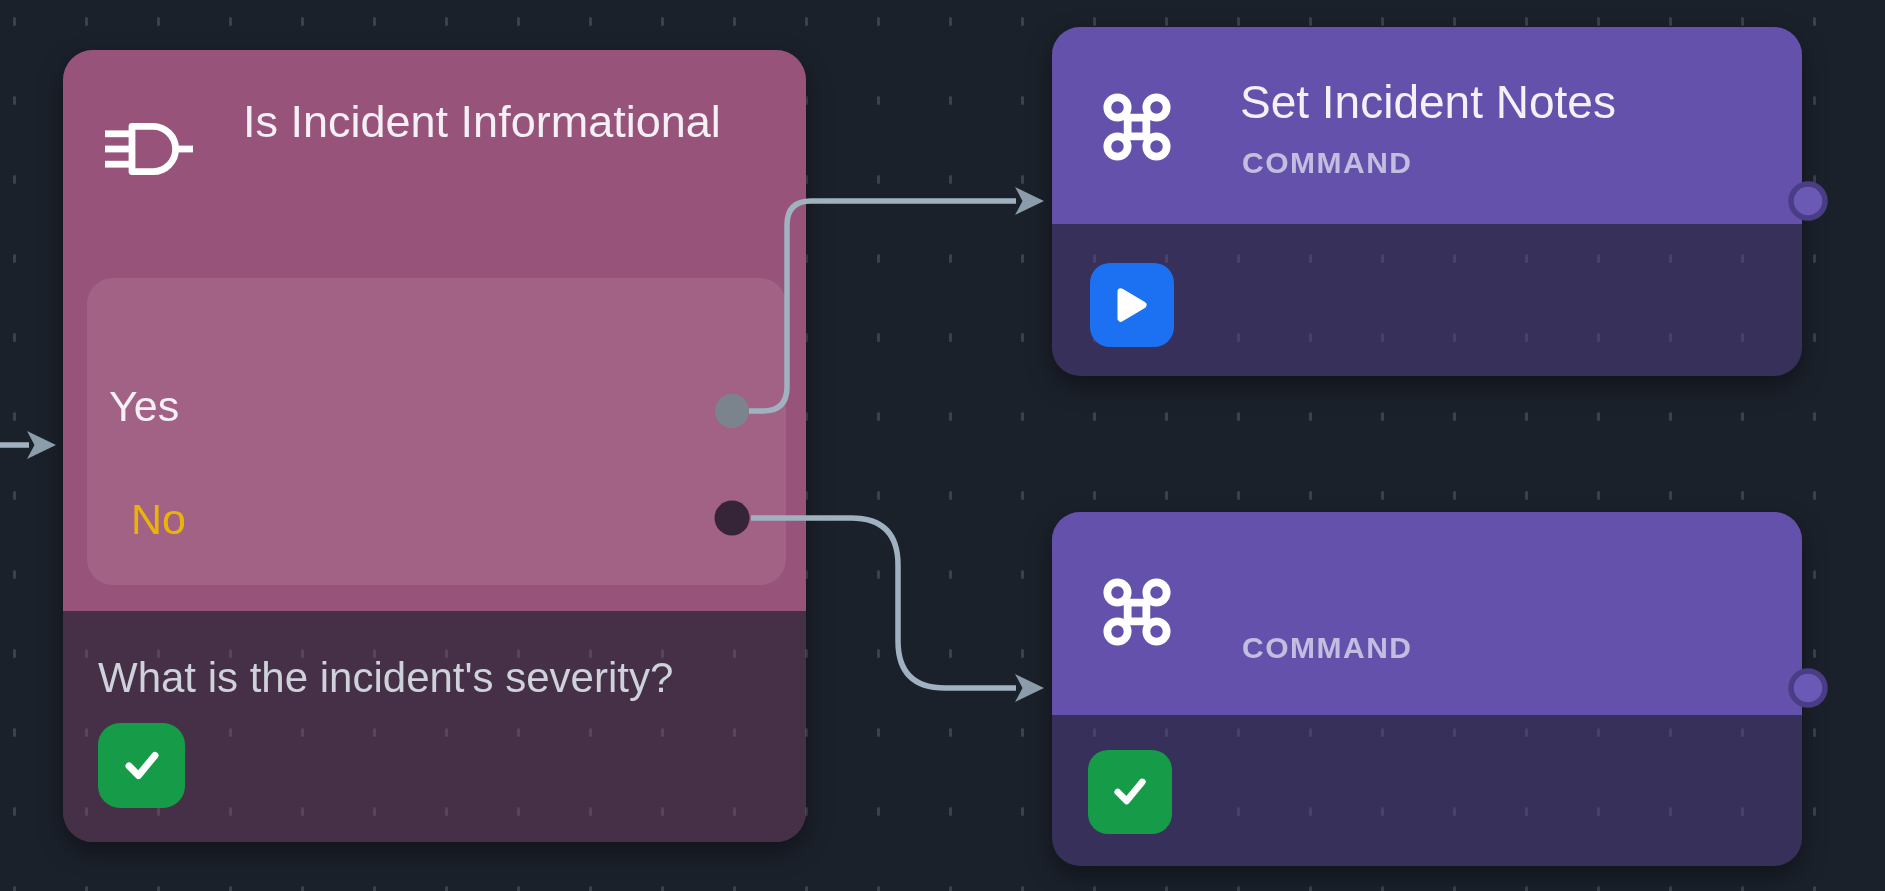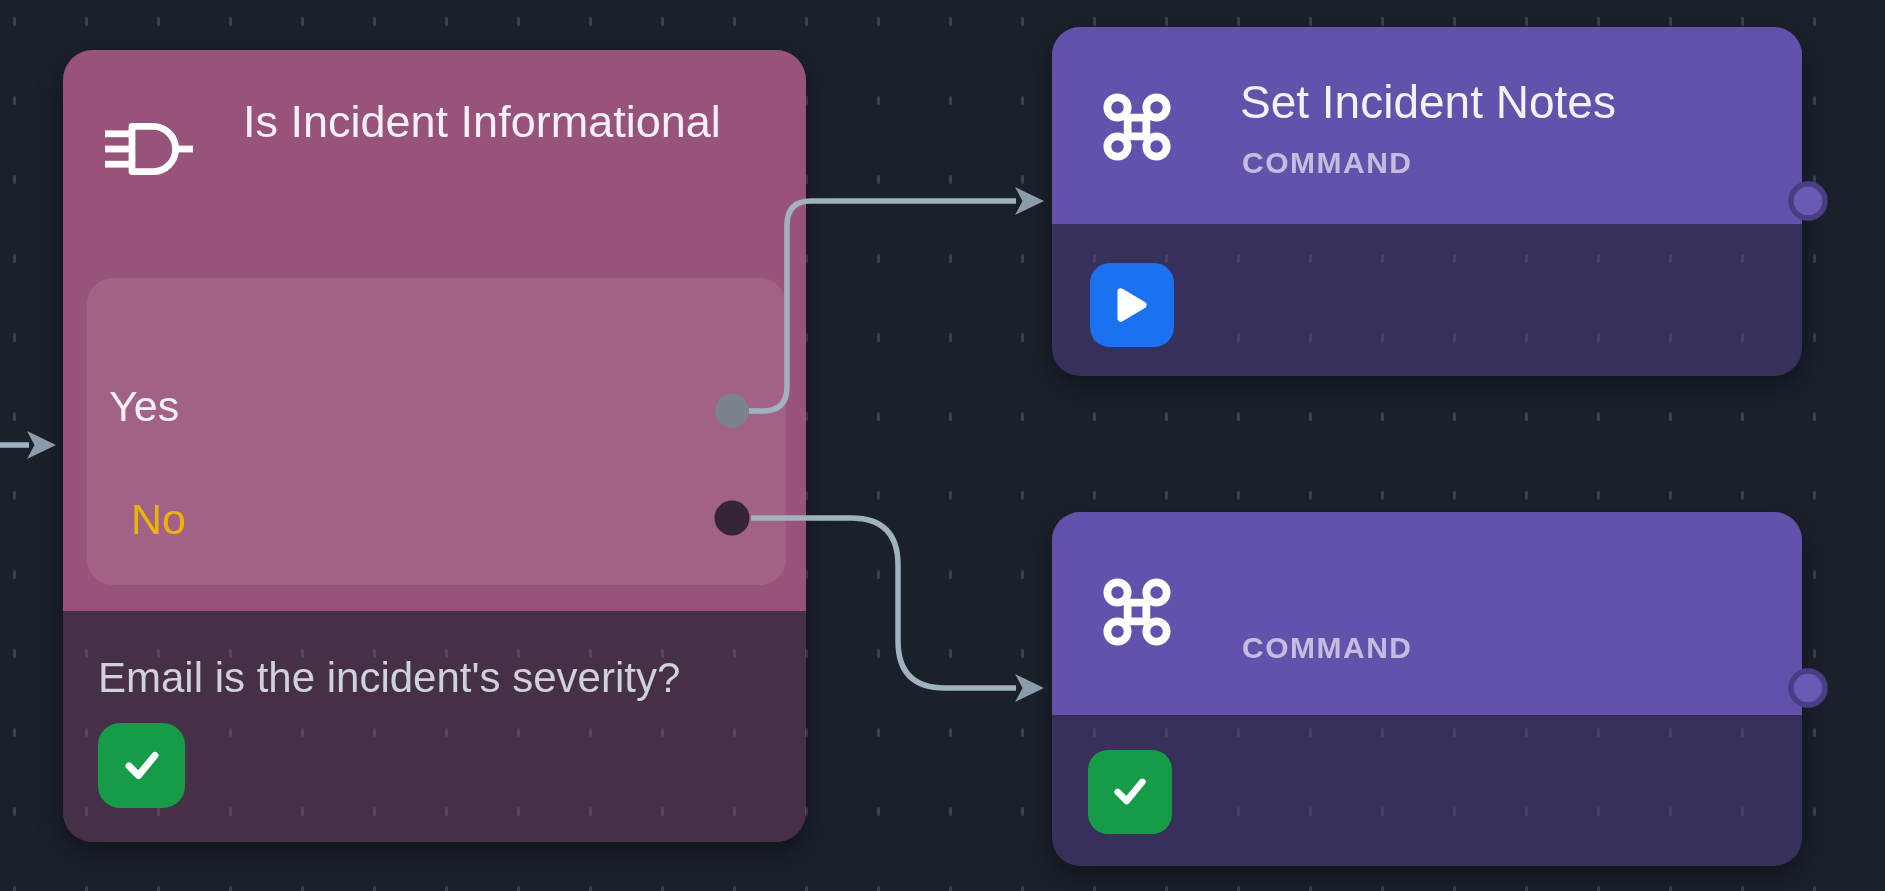--- a/index.html
+++ b/index.html
@@ -420,21 +420,21 @@
       <rect x="36" y="12.8" width="8" height="3.4" fill="#ffffff"></rect>
     </svg>
 
     <div class="cond-title">Is Incident Informational</div>
 
     <div class="panel">
       <div class="branch-yes">Yes</div>
       <div class="branch-no">No</div>
     </div>
 
-    <div class="question">Email is the incident's severity?</div>
+    <div class="question">What is the incident's severity?</div>
 
     <div class="check-btn-cond">
       <svg width="48" height="40" viewBox="0 0 40 34">
         <path d="M9 17 L17 25 L31 8" fill="none" stroke="#ffffff" stroke-width="6" stroke-linecap="round" stroke-linejoin="round"></path>
       </svg>
     </div>
   </div>
 
   <div class="node cmd cmd1">
     <div class="cmd-header"></div>

